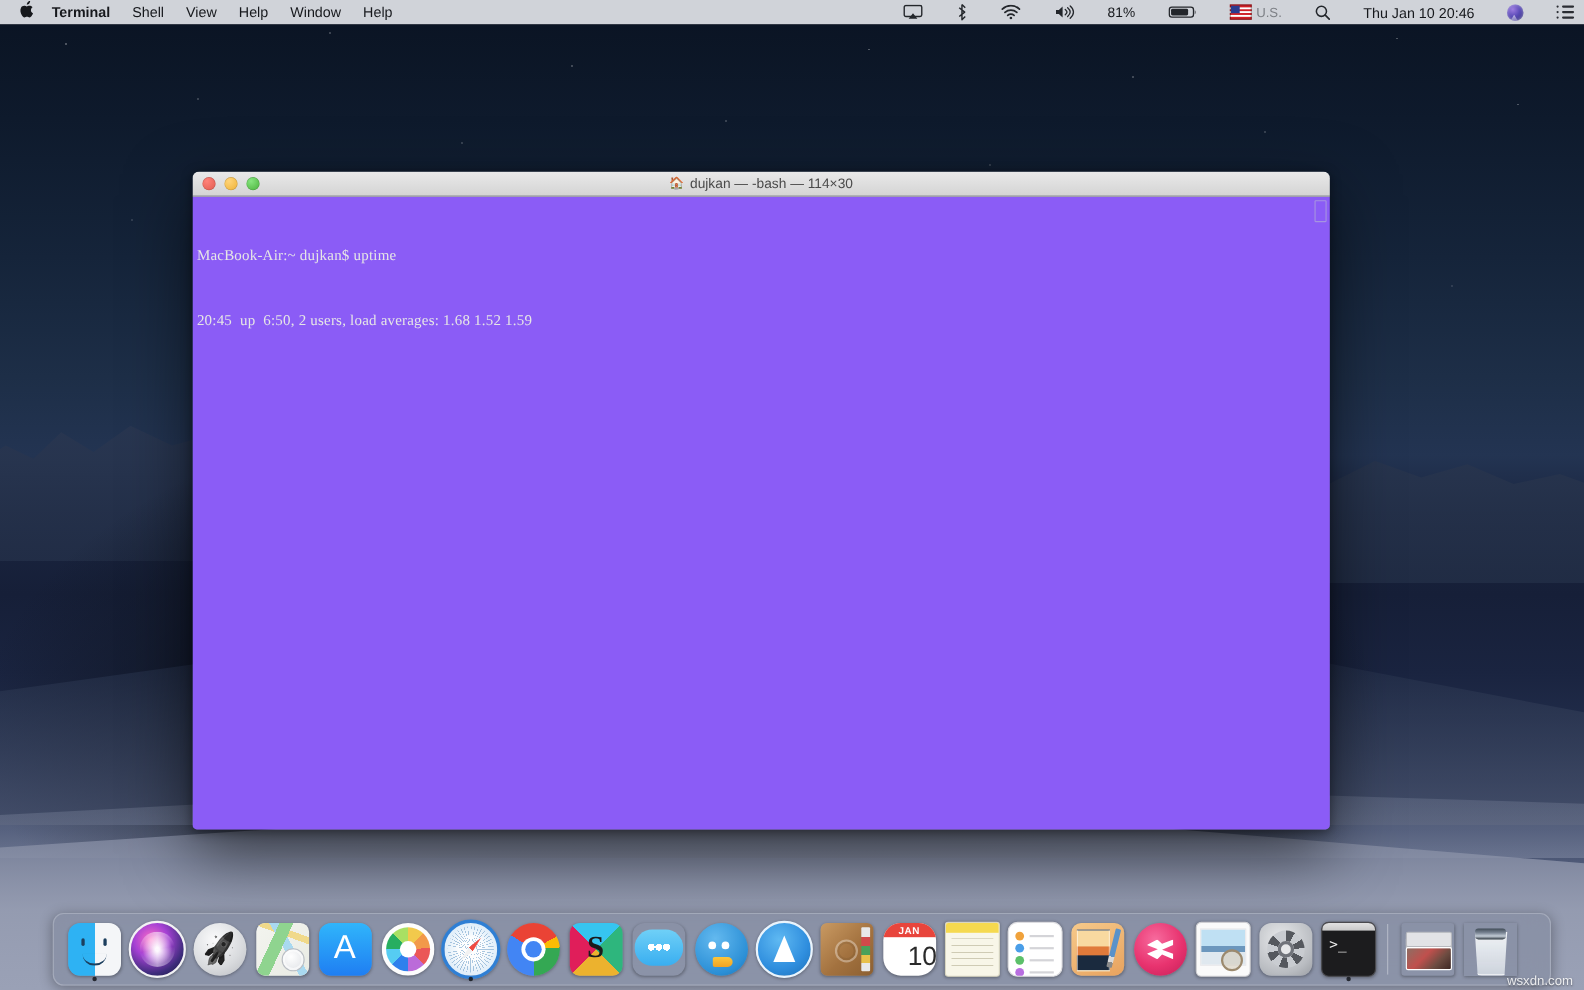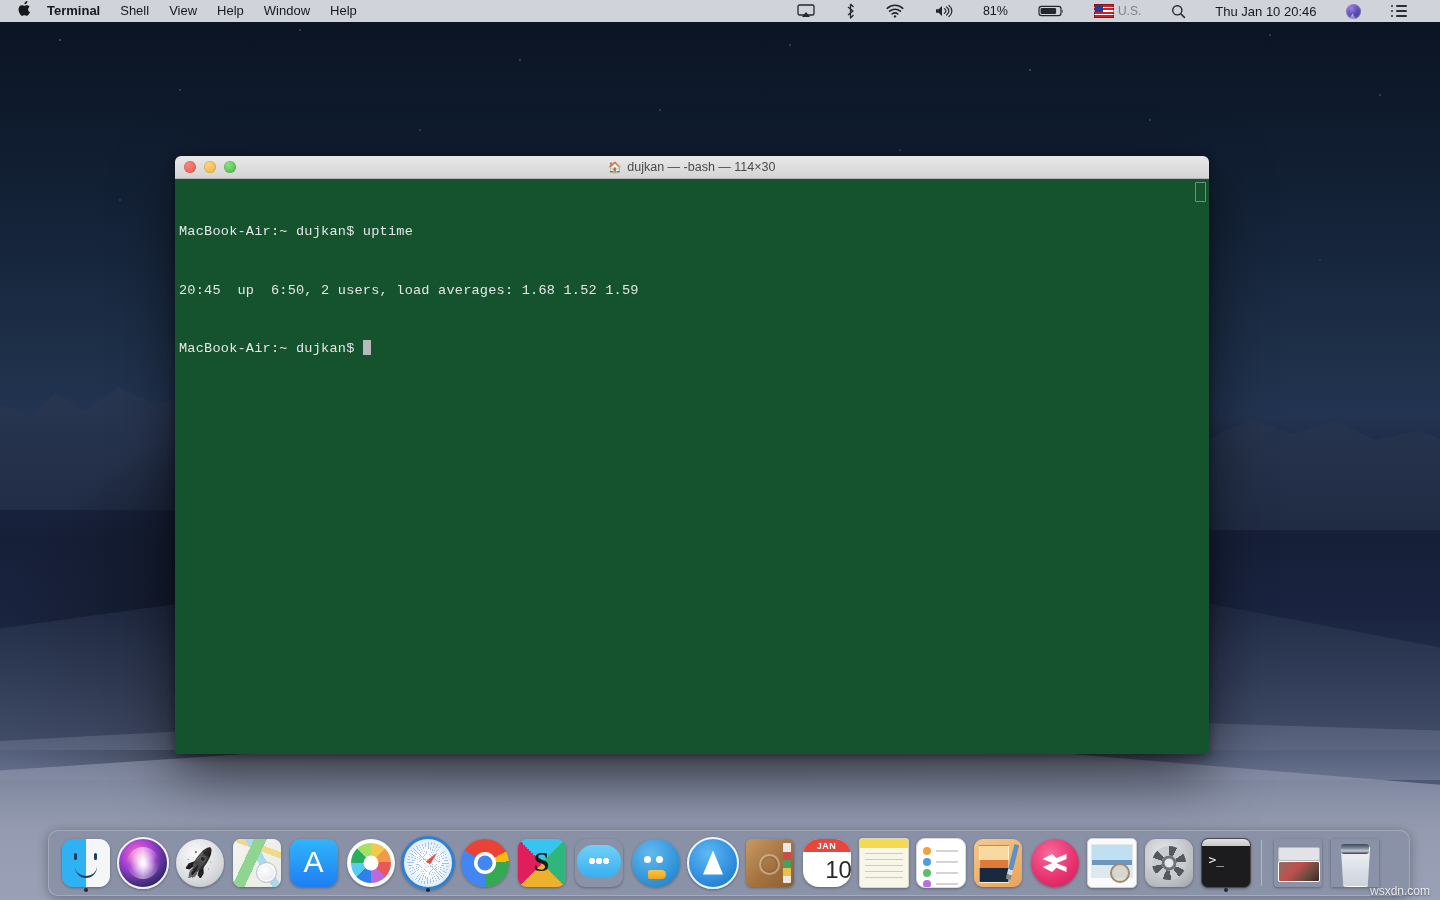--- a/index.html
+++ b/index.html
@@ -127,21 +127,21 @@
   }
   .menu-item {
     padding: 0 10px; height: 22px; line-height: 22px; white-space: nowrap;
   }
   .menu-item.app-name { font-weight: bold; }
   .menubar-right {
     margin-left: auto;
     display: flex;
     align-items: flex-end;
     gap: 16px;
-    padding-right: 26px;
+    padding-right: 2px;
     font-size: 12.5px;
   }
   .status-item {
     padding: 0 7px; height: 22px; display: flex; align-items: center; white-space: nowrap;
   }
   .status-item svg { display: block; }
   .flag {
     width: 18px; height: 12px; display: inline-block; position: relative;
     border: .5px solid rgba(0,0,0,.35); overflow: hidden; margin-right: 4px;
     background: repeating-linear-gradient(180deg, #cf2027 0 1.7px, #fff 1.7px 3.4px);
@@ -235,23 +235,23 @@
   .light.yellow { background: radial-gradient(circle at 35% 30%, #ffd479, #f5bf4f 60%, #e0a73c); }
   .light.green { background: radial-gradient(circle at 35% 30%, #86e57f, #61c555 60%, #4aad41); }
   .title-text {
     position: absolute; left: 0; right: 0; text-align: center;
     font-size: 12.5px; color: #4a4a4a;
     display: flex; align-items: center; justify-content: center; gap: 5px;
   }
   .home-icon { font-size: 11px; line-height: 1; }
   .term-body {
     height: 576px;
-    background: #14532d;
+    background: #8b5cf6;
     padding: 4px 0 0 4px;
-    font-family: Liberation Mono, monospace;
+    font-family: Liberation Serif, serif;
     font-size: 13.6px;
     line-height: 19.5px;
     color: #e6e6e6;
     position: relative;
     white-space: pre;
     letter-spacing: .2px;
   }
   .term-line { padding-left: 0; }
   .cursor {
     display: inline-block; width: 8px; height: 15px;
@@ -641,21 +641,20 @@
         <span class="light green"></span>
       </div>
       <div class="title-text">
         <span class="home-icon">🏠</span>
         <span>dujkan — -bash — 114×30</span>
       </div>
     </div>
     <div class="term-body">
       <div class="term-line">MacBook-Air:~ dujkan$ uptime</div>
       <div class="term-line">20:45  up  6:50, 2 users, load averages: 1.68 1.52 1.59</div>
-      <div class="term-line"><span>MacBook-Air:~ dujkan$ </span><span class="cursor"></span></div>
       <div class="term-scroll"></div>
     </div>
   </div>
 
   <div class="dock">
 
     <div class="dock-item">
       <div class="dock-icon ic-finder"></div>
       <span class="dock-dot"></span>
     </div>

